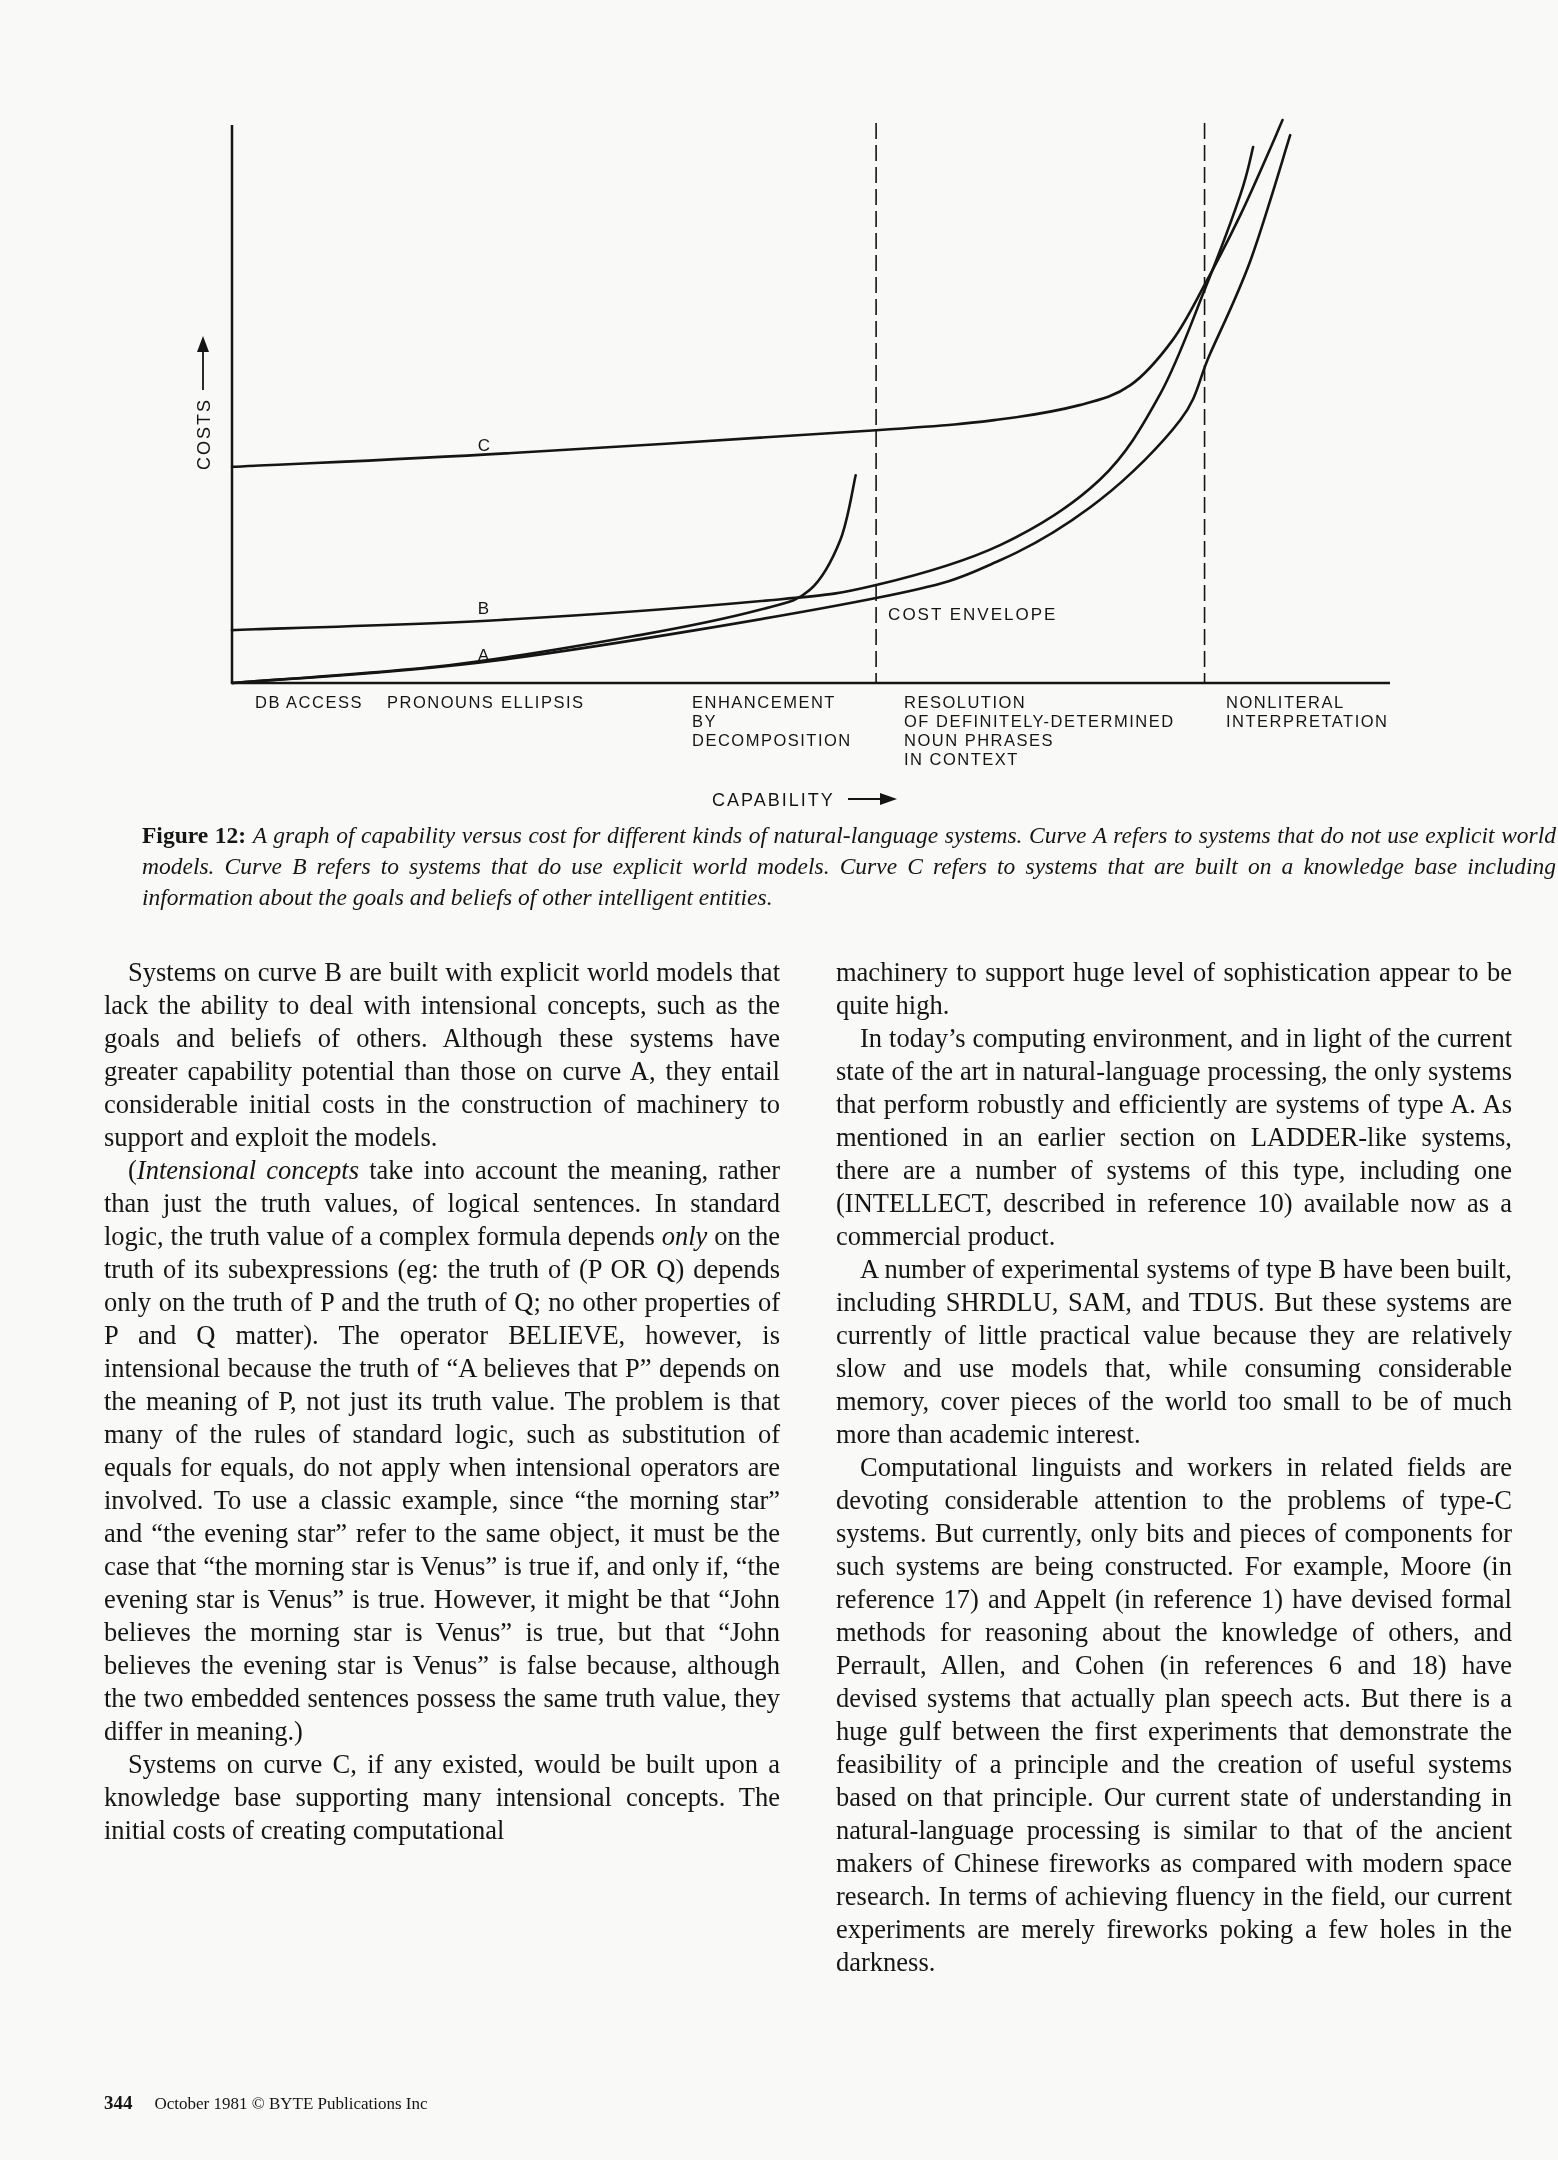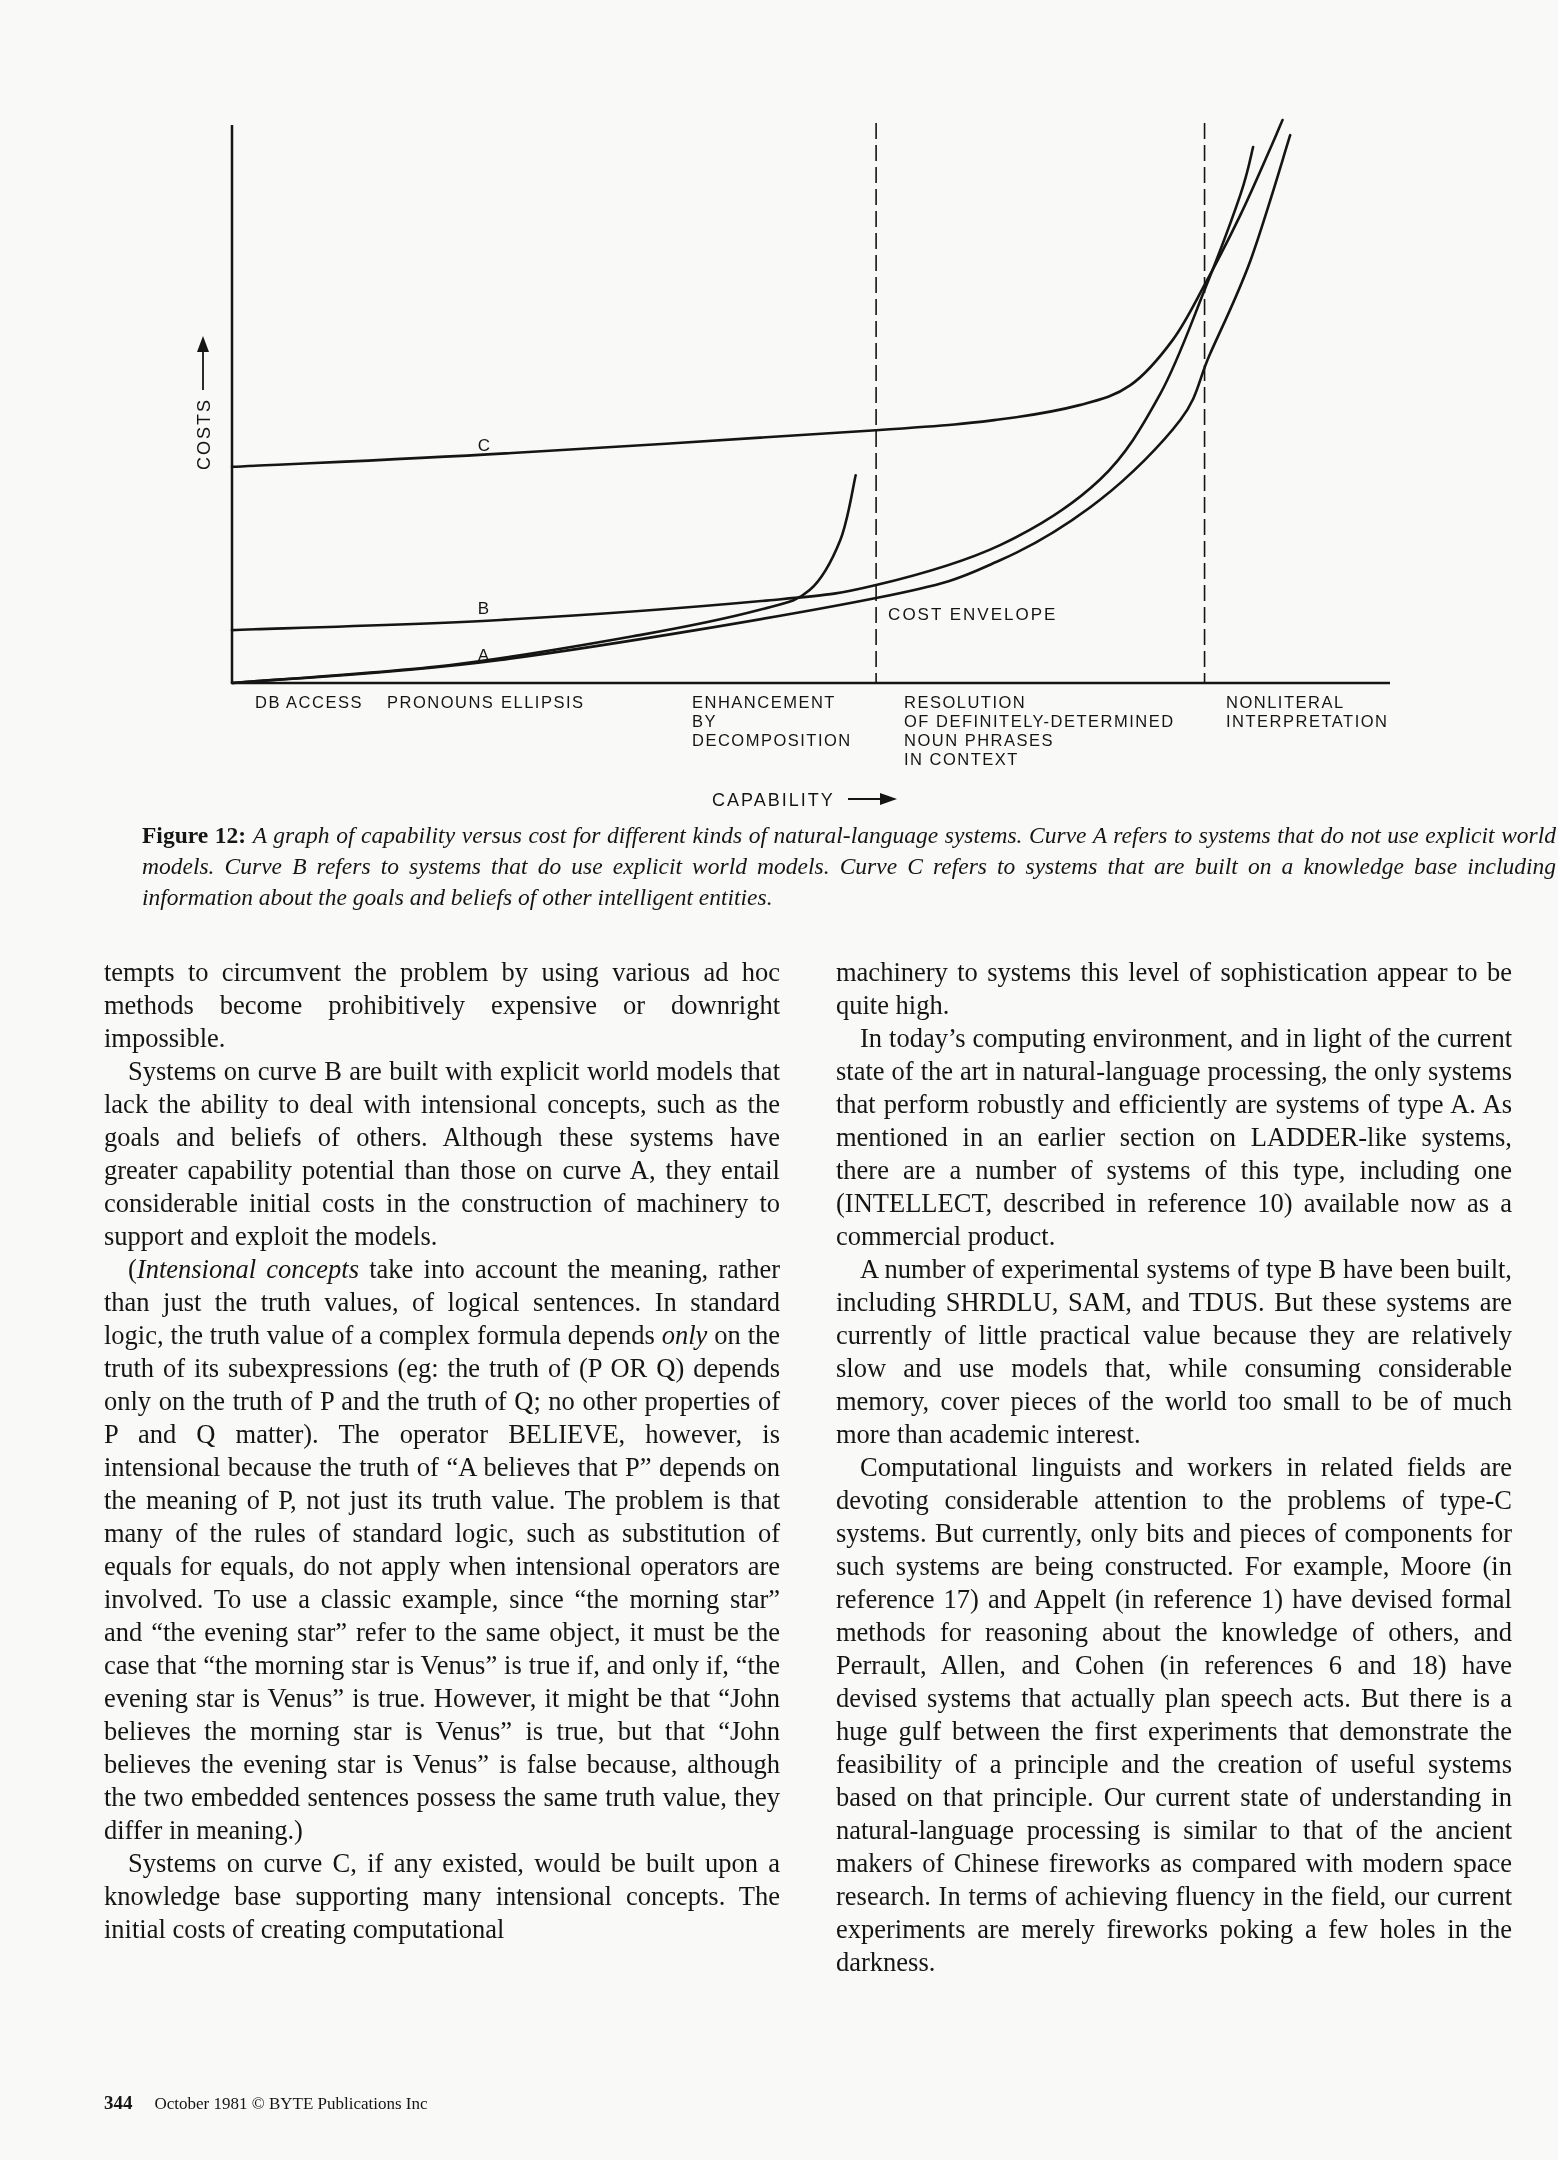--- a/index.html
+++ b/index.html
@@ -68,27 +68,26 @@
       <path d="M880,793 L897,799 L880,805 Z" fill="#151515"></path>
     </g>
 </svg>
 
 <div class="caption">
   <span class="lead">Figure 12:</span>
   <span class="body">A graph of capability versus cost for different kinds of natural-language systems. Curve A refers to systems that do not use explicit world models. Curve B refers to systems that do use explicit world models. Curve C refers to systems that are built on a knowledge base including information about the goals and beliefs of other intelligent entities.</span>
 </div>
 
 <div class="col left" id="col-left">
-    <p class="cont">tempts to circumvent the problem by using various ad hoc methods become prohibitively expensive or down­right impossible.</p>
     <p>Systems on curve B are built with explicit world models that lack the ability to deal with intensional con­cepts, such as the goals and beliefs of others. Although these systems have greater capability potential than those on curve A, they entail considerable initial costs in the construction of machinery to support and exploit the models.</p>
     <p>(<i>Intensional concepts</i> take into account the meaning, rather than just the truth values, of logical sentences. In standard logic, the truth value of a complex formula depends <i>only</i> on the truth of its subexpressions (eg: the truth of (P OR Q) depends only on the truth of P and the truth of Q; no other properties of P and Q matter). The operator BELIEVE, however, is intensional because the truth of “A believes that P” depends on the meaning of P, not just its truth value. The problem is that many of the rules of standard logic, such as substitution of equals for equals, do not apply when intensional operators are in­volved. To use a classic example, since “the morning star” and “the evening star” refer to the same object, it must be the case that “the morning star is Venus” is true if, and only if, “the evening star is Venus” is true. However, it might be that “John believes the morning star is Venus” is true, but that “John believes the evening star is Venus” is false because, although the two embedded sentences possess the same truth value, they differ in meaning.)</p>
     <p>Systems on curve C, if any existed, would be built upon a knowledge base supporting many intensional con­cepts. The initial costs of creating computational</p>
   </div>
 <div class="col right" id="col-right">
-    <p class="cont">machinery to systems this level of sophistication appear to be quite high.</p>
+    <p class="cont">machinery to support huge level of sophistication appear to be quite high.</p>
     <p>In today’s computing environment, and in light of the current state of the art in natural-language processing, the only systems that perform robustly and efficiently are systems of type A. As mentioned in an earlier section on LADDER-like systems, there are a number of systems of this type, including one (INTELLECT, described in reference 10) available now as a commercial product.</p>
     <p>A number of experimental systems of type B have been built, including SHRDLU, SAM, and TDUS. But these systems are currently of little practical value because they are relatively slow and use models that, while consuming considerable memory, cover pieces of the world too small to be of much more than academic interest.</p>
     <p>Computational linguists and workers in related fields are devoting considerable attention to the problems of type-C systems. But currently, only bits and pieces of components for such systems are being constructed. For example, Moore (in reference 17) and Appelt (in reference 1) have devised formal methods for reasoning about the knowledge of others, and Perrault, Allen, and Cohen (in references 6 and 18) have devised systems that actually plan speech acts. But there is a huge gulf between the first experiments that demonstrate the feasibility of a principle and the creation of useful systems based on that princi­ple. Our current state of understanding in natural-language processing is similar to that of the ancient makers of Chinese fireworks as compared with modern space research. In terms of achieving fluency in the field, our current experiments are merely fireworks poking a few holes in the darkness.</p>
   </div>
 
 <div class="footer">
   <span class="page">344</span>
   <span>October 1981 © BYTE Publications Inc</span>
 </div>
 

